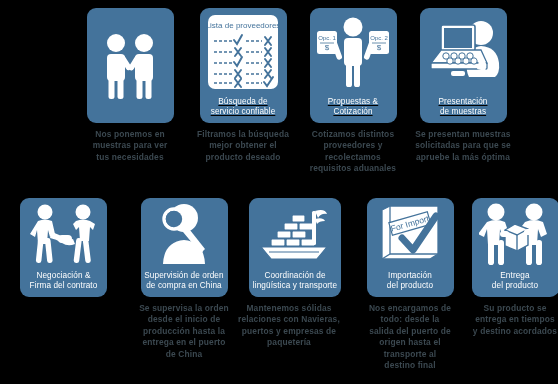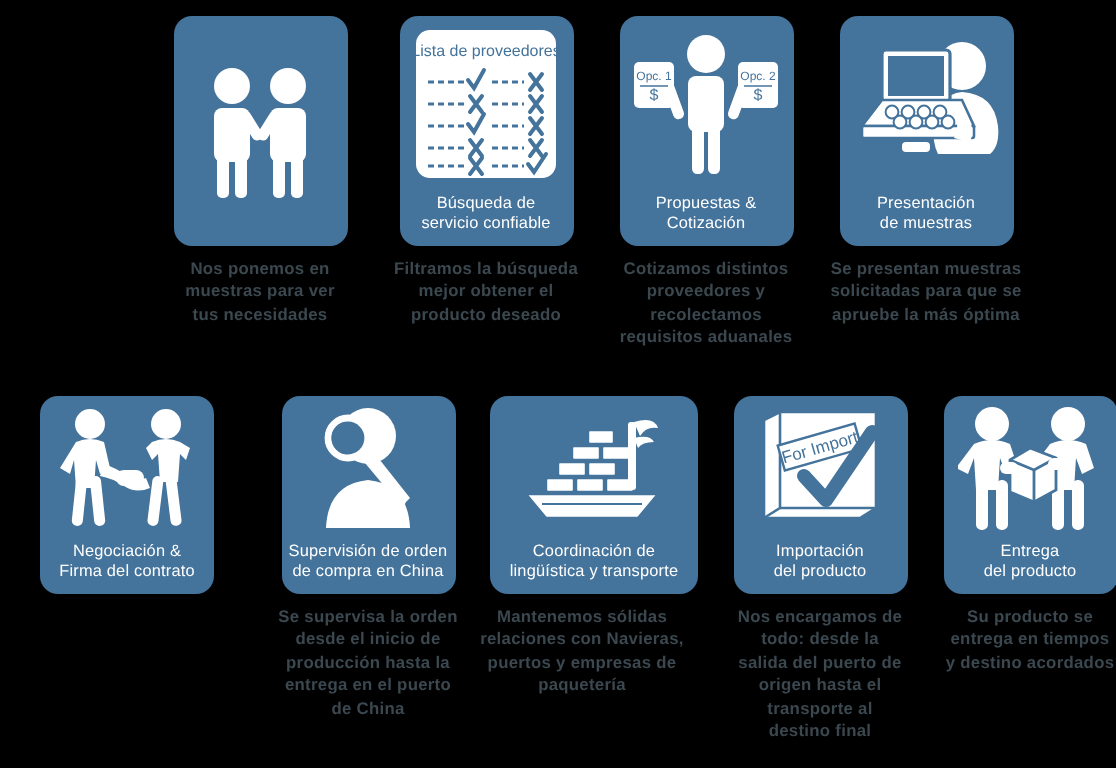--- a/index.html
+++ b/index.html
@@ -48,40 +48,40 @@
     color: #3b4850;
     font-size: 8.4px;
     line-height: 11.4px;
     font-weight: bold;
     text-align: center;
     white-space: pre-line;
     letter-spacing: 0.15px;
   }
 
   
-  .row-top .card { width: 87px; height: 115px; }
+  .row-top .card { width: 87px; height: 115px; text-decoration: underline; }
   .row-top .caption { width: 104px; }
   .t0 { left: 78px;  top: 8px; }
   .t1 { left: 188px; top: 8px; }
   .t2 { left: 298px; top: 8px; }
   .t3 { left: 408px; top: 8px; }
   .row-top { }
 
   
   .row-bot .card { width: 87px; height: 99px; }
   .row-bot .caption { width: 104px; }
   .b0 { left: 20px;  top: 198px; }
   .b1 { left: 128px; top: 198px; }
   .b2 { left: 245px; top: 198px; }
   .b3 { left: 358px; top: 198px; }
   .b4 { left: 465px; top: 198px; }
 
   .b0 .card, .b1 .card, .b2 .card, .b3 .card, .b4 .card { width: 87px; }
   .b2 { left: 245px; }
-  .b2 .card { width: 104px; }
+  .b2 .card { width: 92px; }
   .b2 .caption { width: 112px; margin-left: -12px; }
   .b1 .caption { width: 112px; }
   .b3 .caption { width: 104px; }
   .b4 .caption { width: 100px; }
   .t1 .caption { width: 110px; }
   .t2 .caption { width: 110px; }
   .t3 .caption { width: 110px; }
 </style>
 </head>
 <body>

